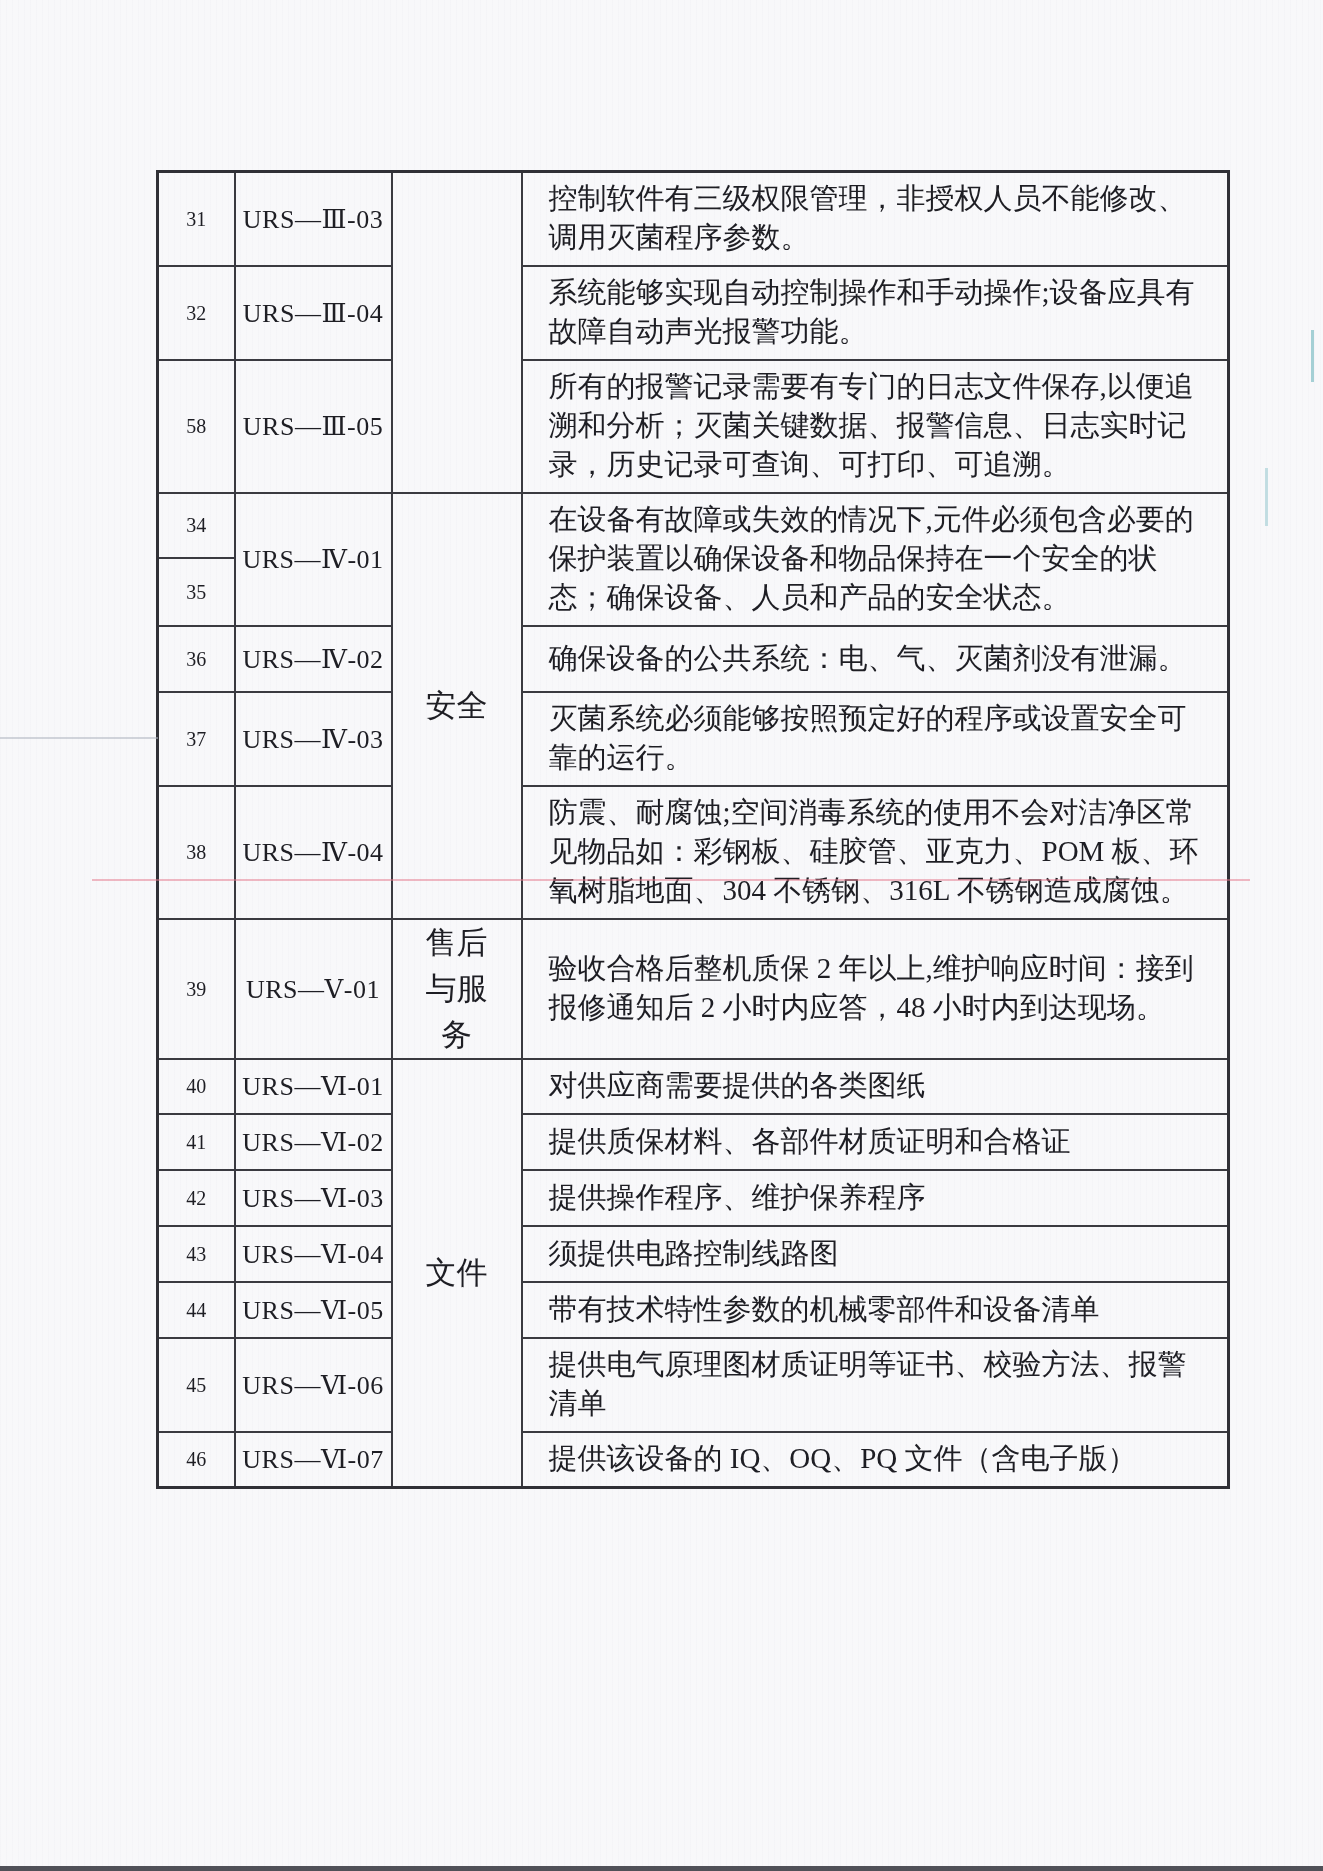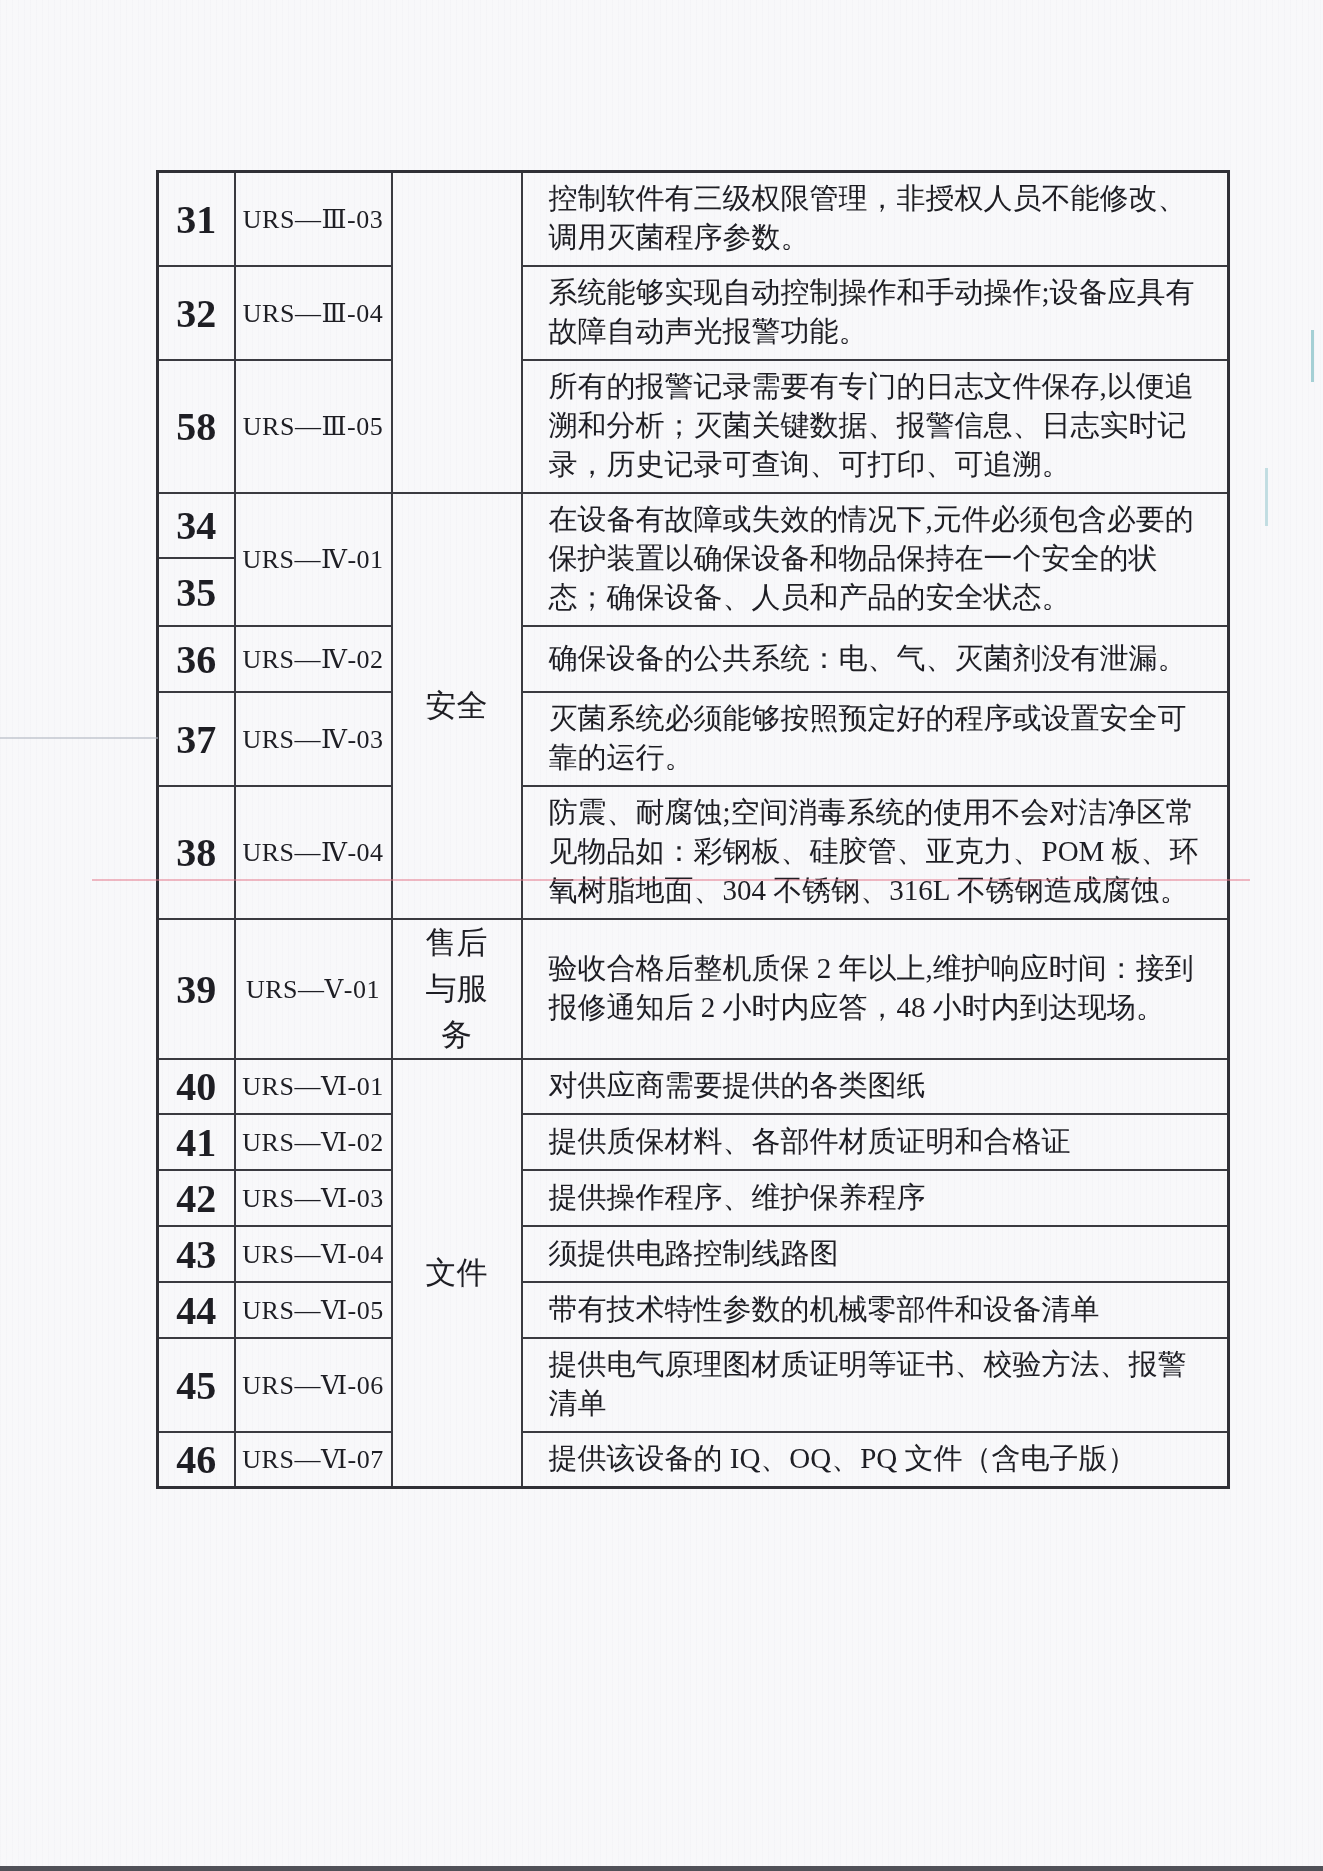--- a/index.html
+++ b/index.html
@@ -28,22 +28,21 @@
     border:3px solid #303036;
     background:transparent;
   }
   .urs-table td{
     border:2px solid #3a3a40;
     overflow:hidden;
   }
   td.num{
     text-align:center;
     vertical-align:middle;
-    font-size:40px;
-    font-weight:bold;
+    font-size:20px;
   }
   td.code{
     text-align:center;
     vertical-align:middle;
     font-size:26px;
     letter-spacing:.5px;
     white-space:nowrap;
   }
   td.cat{
     text-align:center;

